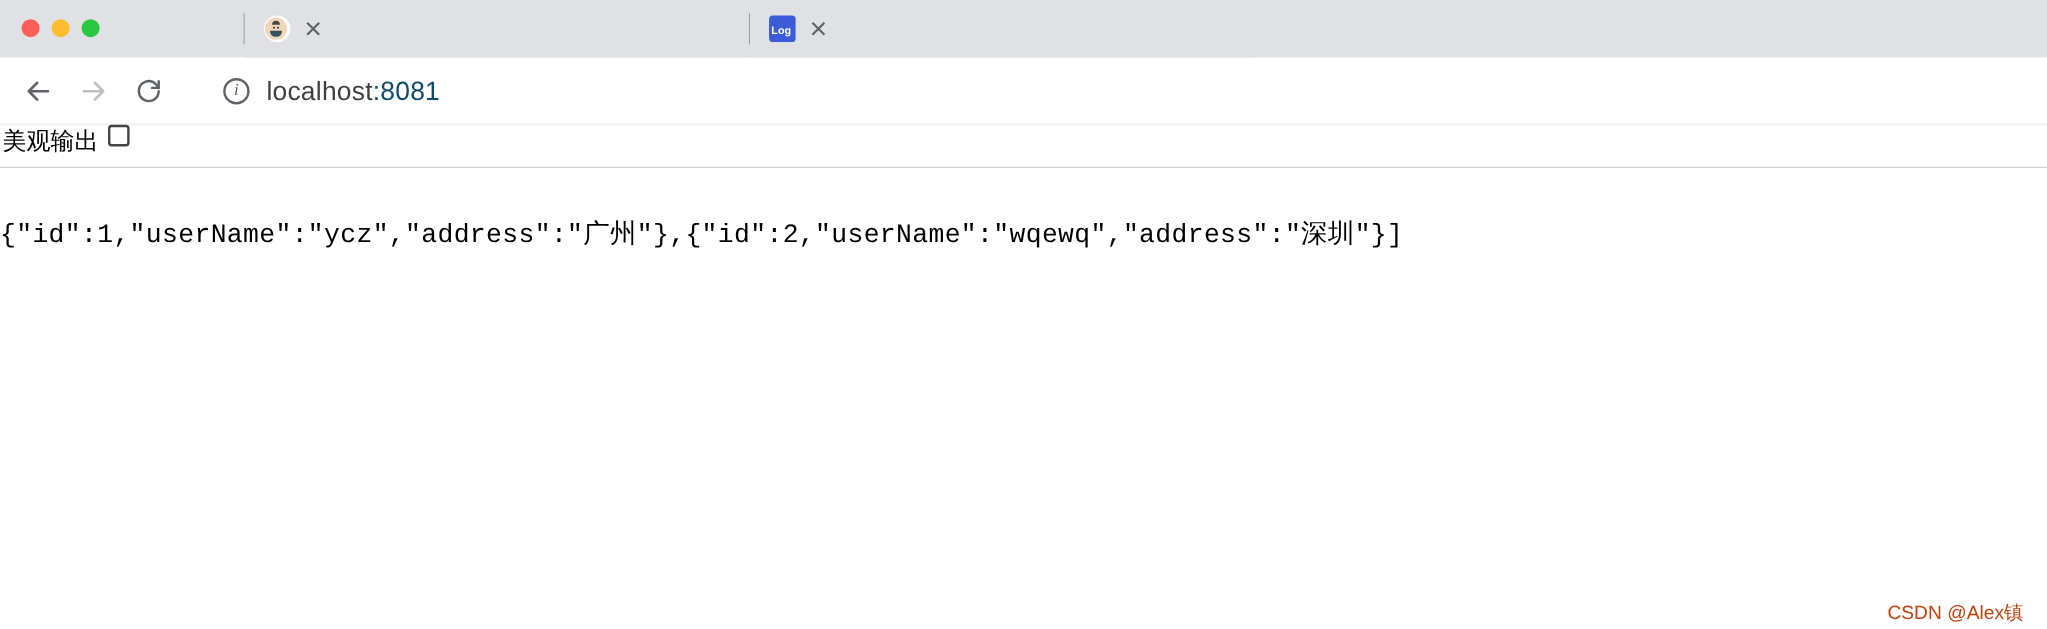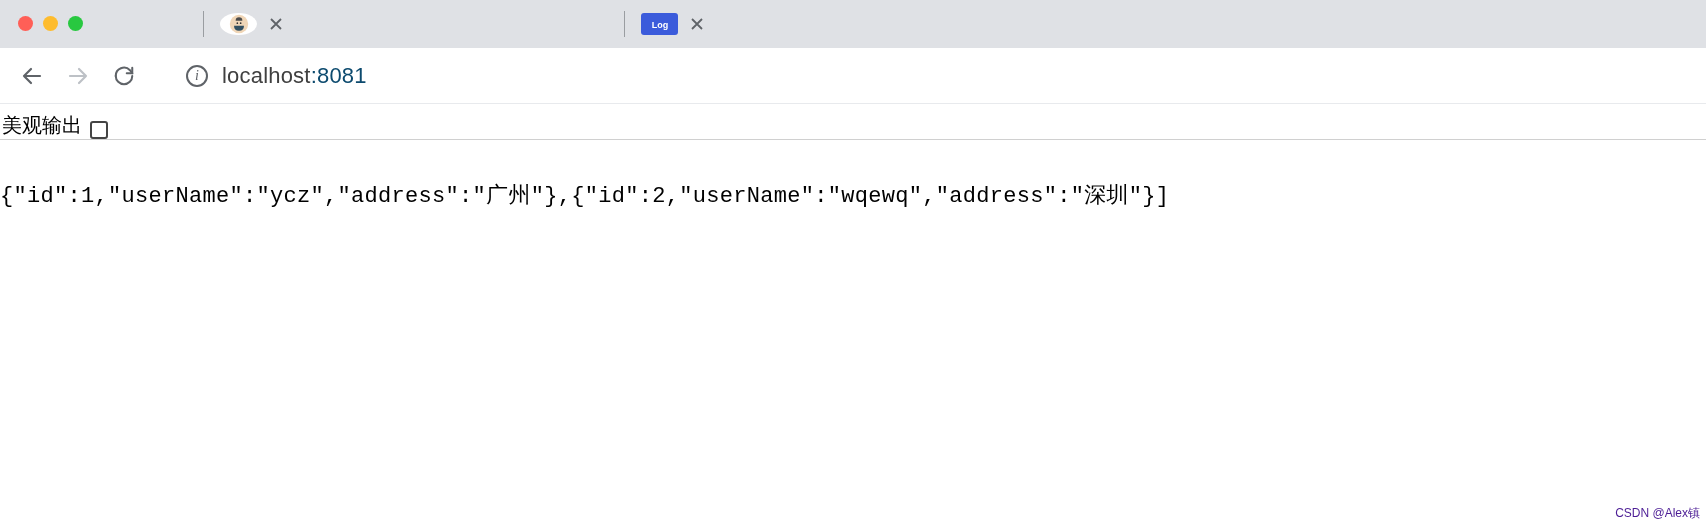--- a/index.html
+++ b/index.html
@@ -54,26 +54,25 @@
       font-size: 17px;
       color: #3c4043;
     }
     .tab-sep {
       width: 1px;
       height: 26px;
       background: #9a9da1;
       align-self: center;
     }
     .tab-favicon {
-      width: 37px;
+      width: 22px;
       height: 22px;
       flex-shrink: 0;
       display: flex;
       align-items: center;
-      justify-content: center;
       border-radius: 3px;
       font-size: 12px;
     }
     .favicon-baidu {
       background: #fff;
     }
     .favicon-jenkins {
       background: #fff;
       border-radius: 50%;
     }
@@ -166,21 +165,21 @@
     }
     .url-host {
       color: #404040;
     }
     .url-port {
       color: #0c4a6e;
     }
     .prettify-bar {
       height: 36px;
       display: flex;
-      align-items: flex-end;
+      align-items: flex-start;
       padding: 0 2px;
       gap: 8px;
       font-size: 20px;
       color: #000;
       border-bottom: 1px solid #d0d0d0;
     }
     .prettify-checkbox {
       width: 18px;
       height: 18px;
       border: 2px solid #444;
@@ -190,24 +189,24 @@
     .content-area {
       padding: 40px 4px 4px 0;
       font-family: "Courier New", Courier, monospace;
       font-size: 22px;
       color: #000;
       white-space: pre;
       letter-spacing: 0.3px;
     }
     .watermark {
       position: absolute;
-      right: 6px;
+      right: 20px;
       bottom: 2px;
-      font-size: 12px;
-      color: #4c1d95;
+      font-size: 16px;
+      color: #c2410c;
       font-family: -apple-system, sans-serif;
     }
     svg { display: block; }
   </style>
 </head>
 <body>
 
 <div class="tab-bar">
   <div class="traffic-lights">
     <div class="traffic-light tl-red"></div>

